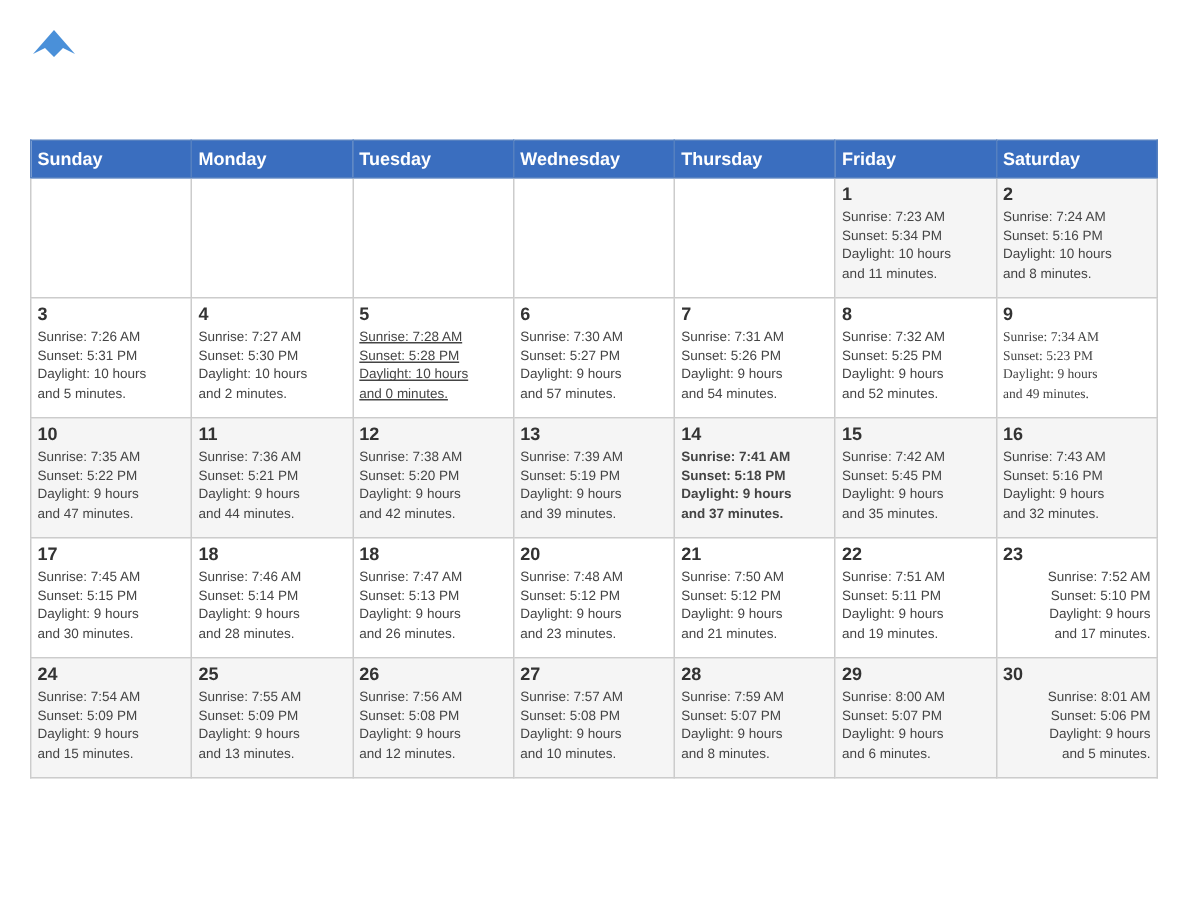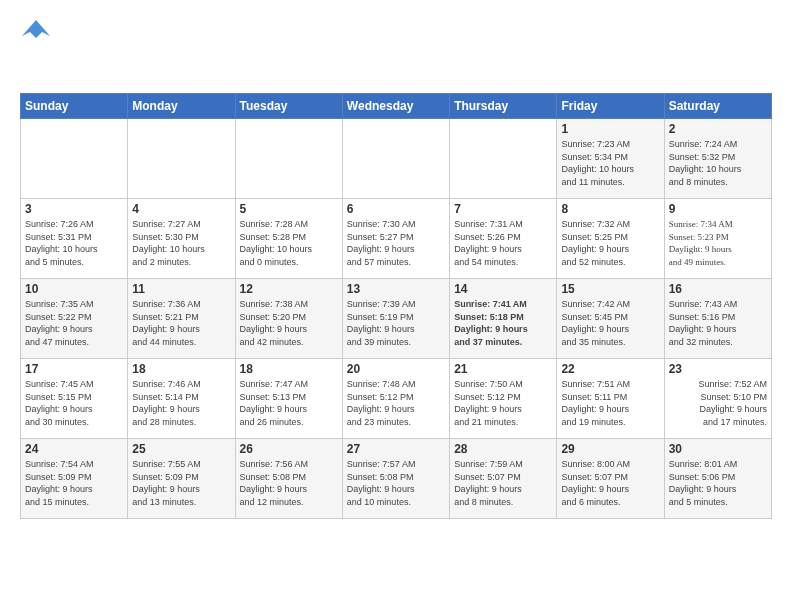--- a/index.html
+++ b/index.html
@@ -138,21 +138,21 @@
           <td>
             <span class="day-num">1</span>
             <div class="day-info" style="white-space: pre-line;">Sunrise: 7:23 AM
 Sunset: 5:34 PM
 Daylight: 10 hours
 and 11 minutes.</div>
           </td>
           <td>
             <span class="day-num">2</span>
             <div class="day-info" style="white-space: pre-line;">Sunrise: 7:24 AM
-Sunset: 5:32 PM
+Sunset: 5:16 PM
 Daylight: 10 hours
 and 8 minutes.</div>
           </td>
         </tr>
         <tr>
           <td>
             <span class="day-num">3</span>
             <div class="day-info" style="white-space: pre-line;">Sunrise: 7:26 AM
 Sunset: 5:31 PM
 Daylight: 10 hours
@@ -160,21 +160,21 @@
           </td>
           <td>
             <span class="day-num">4</span>
             <div class="day-info" style="white-space: pre-line;">Sunrise: 7:27 AM
 Sunset: 5:30 PM
 Daylight: 10 hours
 and 2 minutes.</div>
           </td>
           <td>
             <span class="day-num">5</span>
-            <div class="day-info" style="white-space: pre-line;">Sunrise: 7:28 AM
+            <div class="day-info" style="white-space: pre-line; text-decoration: underline;">Sunrise: 7:28 AM
 Sunset: 5:28 PM
 Daylight: 10 hours
 and 0 minutes.</div>
           </td>
           <td>
             <span class="day-num">6</span>
             <div class="day-info" style="white-space: pre-line;">Sunrise: 7:30 AM
 Sunset: 5:27 PM
 Daylight: 9 hours
 and 57 minutes.</div>
@@ -341,21 +341,21 @@
           </td>
           <td>
             <span class="day-num">29</span>
             <div class="day-info" style="white-space: pre-line;">Sunrise: 8:00 AM
 Sunset: 5:07 PM
 Daylight: 9 hours
 and 6 minutes.</div>
           </td>
           <td>
             <span class="day-num">30</span>
-            <div class="day-info" style="white-space: pre-line;">Sunrise: 8:01 AM
+            <div class="day-info" style="white-space: pre-line; text-align: right;">Sunrise: 8:01 AM
 Sunset: 5:06 PM
 Daylight: 9 hours
 and 5 minutes.</div>
           </td>
         </tr>
       </tbody>
   </table>
 </div>
 
 </body></html>

